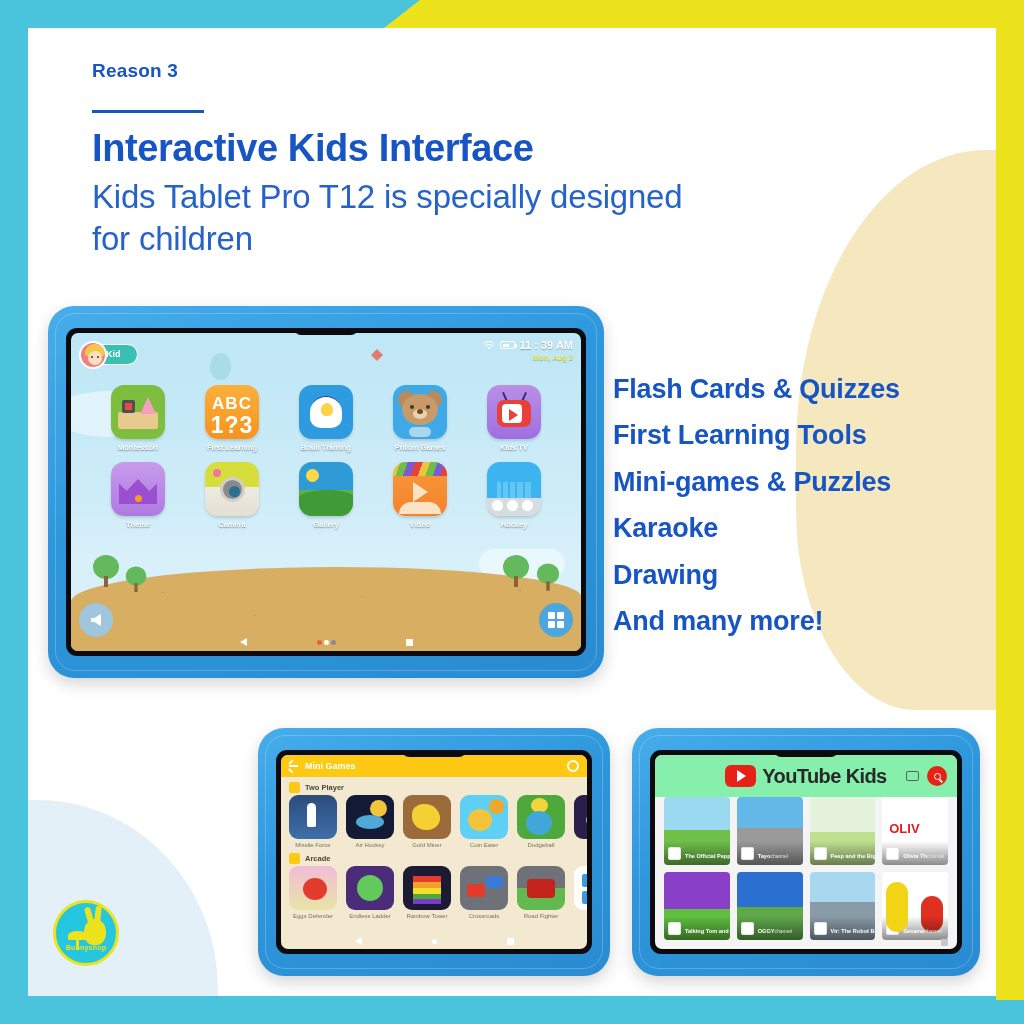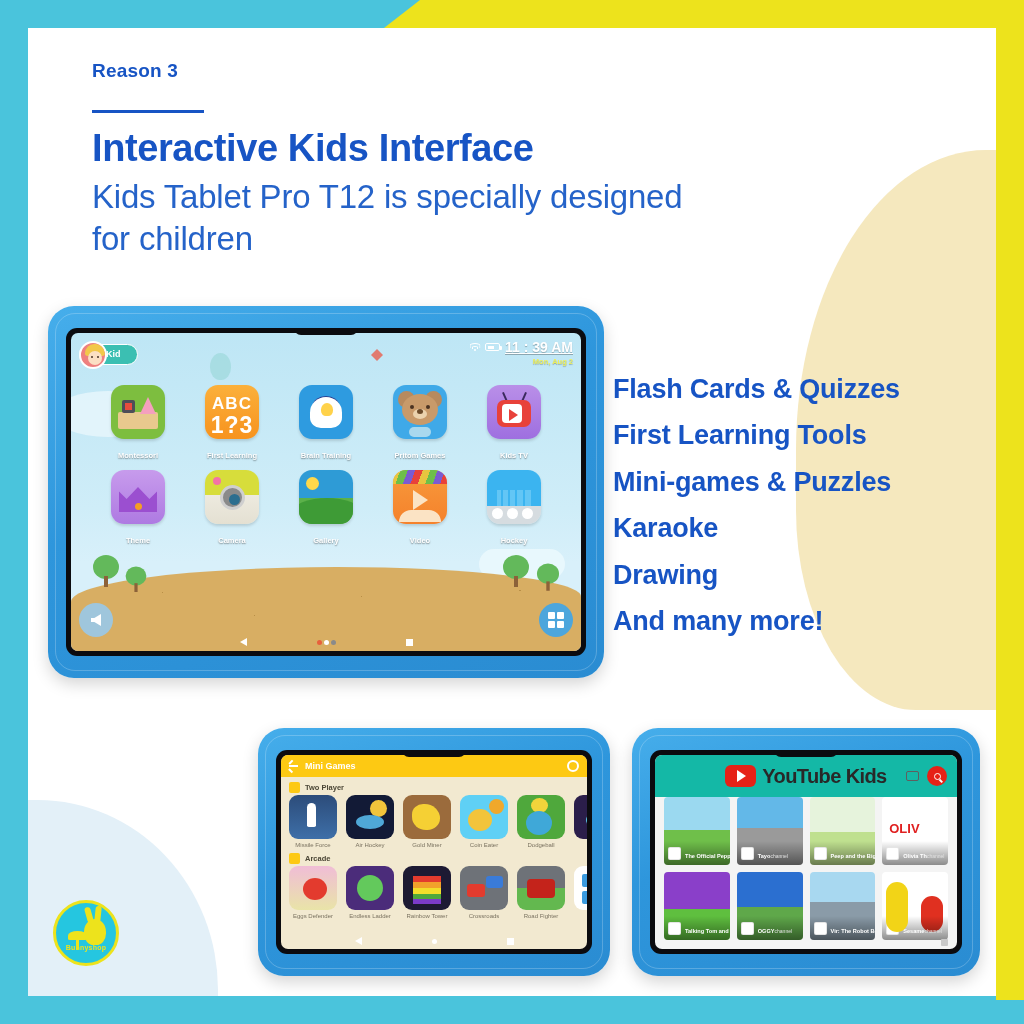--- a/index.html
+++ b/index.html
@@ -169,32 +169,32 @@
   }
   #status-row { display:flex; align-items:center; gap:5px; justify-content:flex-end; }
   .wifi-ico { width:11px; height:9px; position:relative; }
   .wifi-ico i { position:absolute; left:50%; transform:translateX(-50%); border:1.4px solid #fff; border-bottom:0; border-radius:50% 50% 0 0; }
   .wifi-ico i:nth-child(1){ width:11px; height:5px; top:0; }
   .wifi-ico i:nth-child(2){ width:6px; height:3px; top:3px; }
   .wifi-ico i:nth-child(3){ width:2px; height:2px; top:6px; background:#fff; border:0; border-radius:50%; }
   .batt-ico { width:15px; height:8px; border:1.3px solid #fff; border-radius:2px; position:relative; }
   .batt-ico::after{ content:""; position:absolute; right:-3px; top:2px; width:2px; height:4px; background:#fff; border-radius:0 1px 1px 0; }
   .batt-ico::before{ content:""; position:absolute; left:2px; top:1.5px; width:6px; height:3px; background:#fff; }
-  #status-time { font-size:14px;text-decoration:underline; }
+  #status-time { font-size:11px; }
   #status-date { font-size:7.5px; margin-top:2px; color:#EDEF5A; font-weight:700; }
 
   #app-grid {
     position:absolute; left:0; top:52px; width:100%; z-index:3;
     display:grid; grid-template-columns:repeat(5,1fr); row-gap:10px;
     padding:0 20px;
   }
   .app { display:flex; flex-direction:column; align-items:center; }
   .app-icon { width:54px; height:54px; border-radius:13px; position:relative; overflow:hidden; box-shadow:0 2px 3px rgba(0,0,0,.14); }
   .app-label {
-    margin-top:12px; font-size:7.5px; font-weight:700; color:#fff;
+    margin-top:4px; font-size:7.5px; font-weight:700; color:#fff;
     text-shadow:0 1px 1.5px rgba(0,0,0,.45); white-space:nowrap;
   }
   
   .ic-montessori { background:#7DBE3F; }
   .ic-montessori .box { position:absolute; left:7px; bottom:10px; width:40px; height:17px; background:#E8C98E; border-radius:2px; }
   .ic-montessori .cone { position:absolute; left:29px; bottom:25px; width:0; height:0; border-left:8px solid transparent; border-right:8px solid transparent; border-bottom:17px solid #F4A0BE; }
   .ic-montessori .cube { position:absolute; left:11px; bottom:26px; width:13px; height:13px; background:#4E4E58; border-radius:2px; }
   .ic-montessori .cube::after{content:"";position:absolute;left:3px;top:3px;width:7px;height:7px;background:#E84C3D;}
   .ic-first { background:linear-gradient(#FBB03B,#F7931E); display:flex; align-items:center; justify-content:flex-end; flex-direction:column; color:#fff; font-weight:700; }
   .ic-first .r1 { font-size:17px; letter-spacing:1px; }
@@ -303,21 +303,21 @@
   .g-cross::before{content:"";position:absolute;right:5px;top:10px;width:17px;height:12px;background:#3A7BD8;border-radius:3px;}
   .g-road{background:linear-gradient(#6E7278 50%,#63B84F 50%);}
   .g-road::after{content:"";position:absolute;left:10px;top:13px;width:28px;height:19px;background:#C4231B;border-radius:4px;}
   .g-blocks{background:#fff;}
   .g-blocks::after{content:"";position:absolute;left:8px;top:8px;width:30px;height:13px;background:#3A9BE0;border-radius:2px;}
   .g-blocks::before{content:"";position:absolute;left:8px;top:25px;width:30px;height:13px;background:#3A9BE0;border-radius:2px;}
 
   
   #tablet-yt { left: 632px; top: 728px; width: 348px; height: 248px; }
   #yt-screen { background:#f4f4f4; }
-  #yt-header { height:42px; display:flex; align-items:center; justify-content:center; position:relative; background:#14b8a6; }
+  #yt-header { height:42px; display:flex; align-items:center; justify-content:center; position:relative; background:#86efac; }
   #yt-logo-wrap { display:flex; align-items:center; gap:6px; }
   #yt-play { width:31px; height:22px; background:#E62117; border-radius:6px; display:flex; align-items:center; justify-content:center; }
   #yt-play .t { width:0;height:0;border-left:9px solid #fff;border-top:6px solid transparent;border-bottom:6px solid transparent; margin-left:2px; }
   #yt-wordmark { font-size:20px; font-weight:700; color:#282828; letter-spacing:-.6px; }
   #yt-cast { position:absolute; right:38px; width:13px; height:10px; border:1.6px solid #5f5f5f; border-radius:2px; }
   #yt-search { position:absolute; right:10px; width:20px; height:20px; background:#E62117; border-radius:50%; display:flex; align-items:center; justify-content:center; }
   #yt-search .mag { width:7px; height:7px; border:1.6px solid #fff; border-radius:50%; position:relative; }
   #yt-search .mag::after{content:"";position:absolute;right:-3px;bottom:-3px;width:4px;height:1.6px;background:#fff;transform:rotate(45deg);}
   #yt-grid { display:grid; grid-template-columns:repeat(4,1fr); gap:7px; padding:0 9px; }
   .yt-card { height:68px; border-radius:4px; position:relative; overflow:hidden; }

